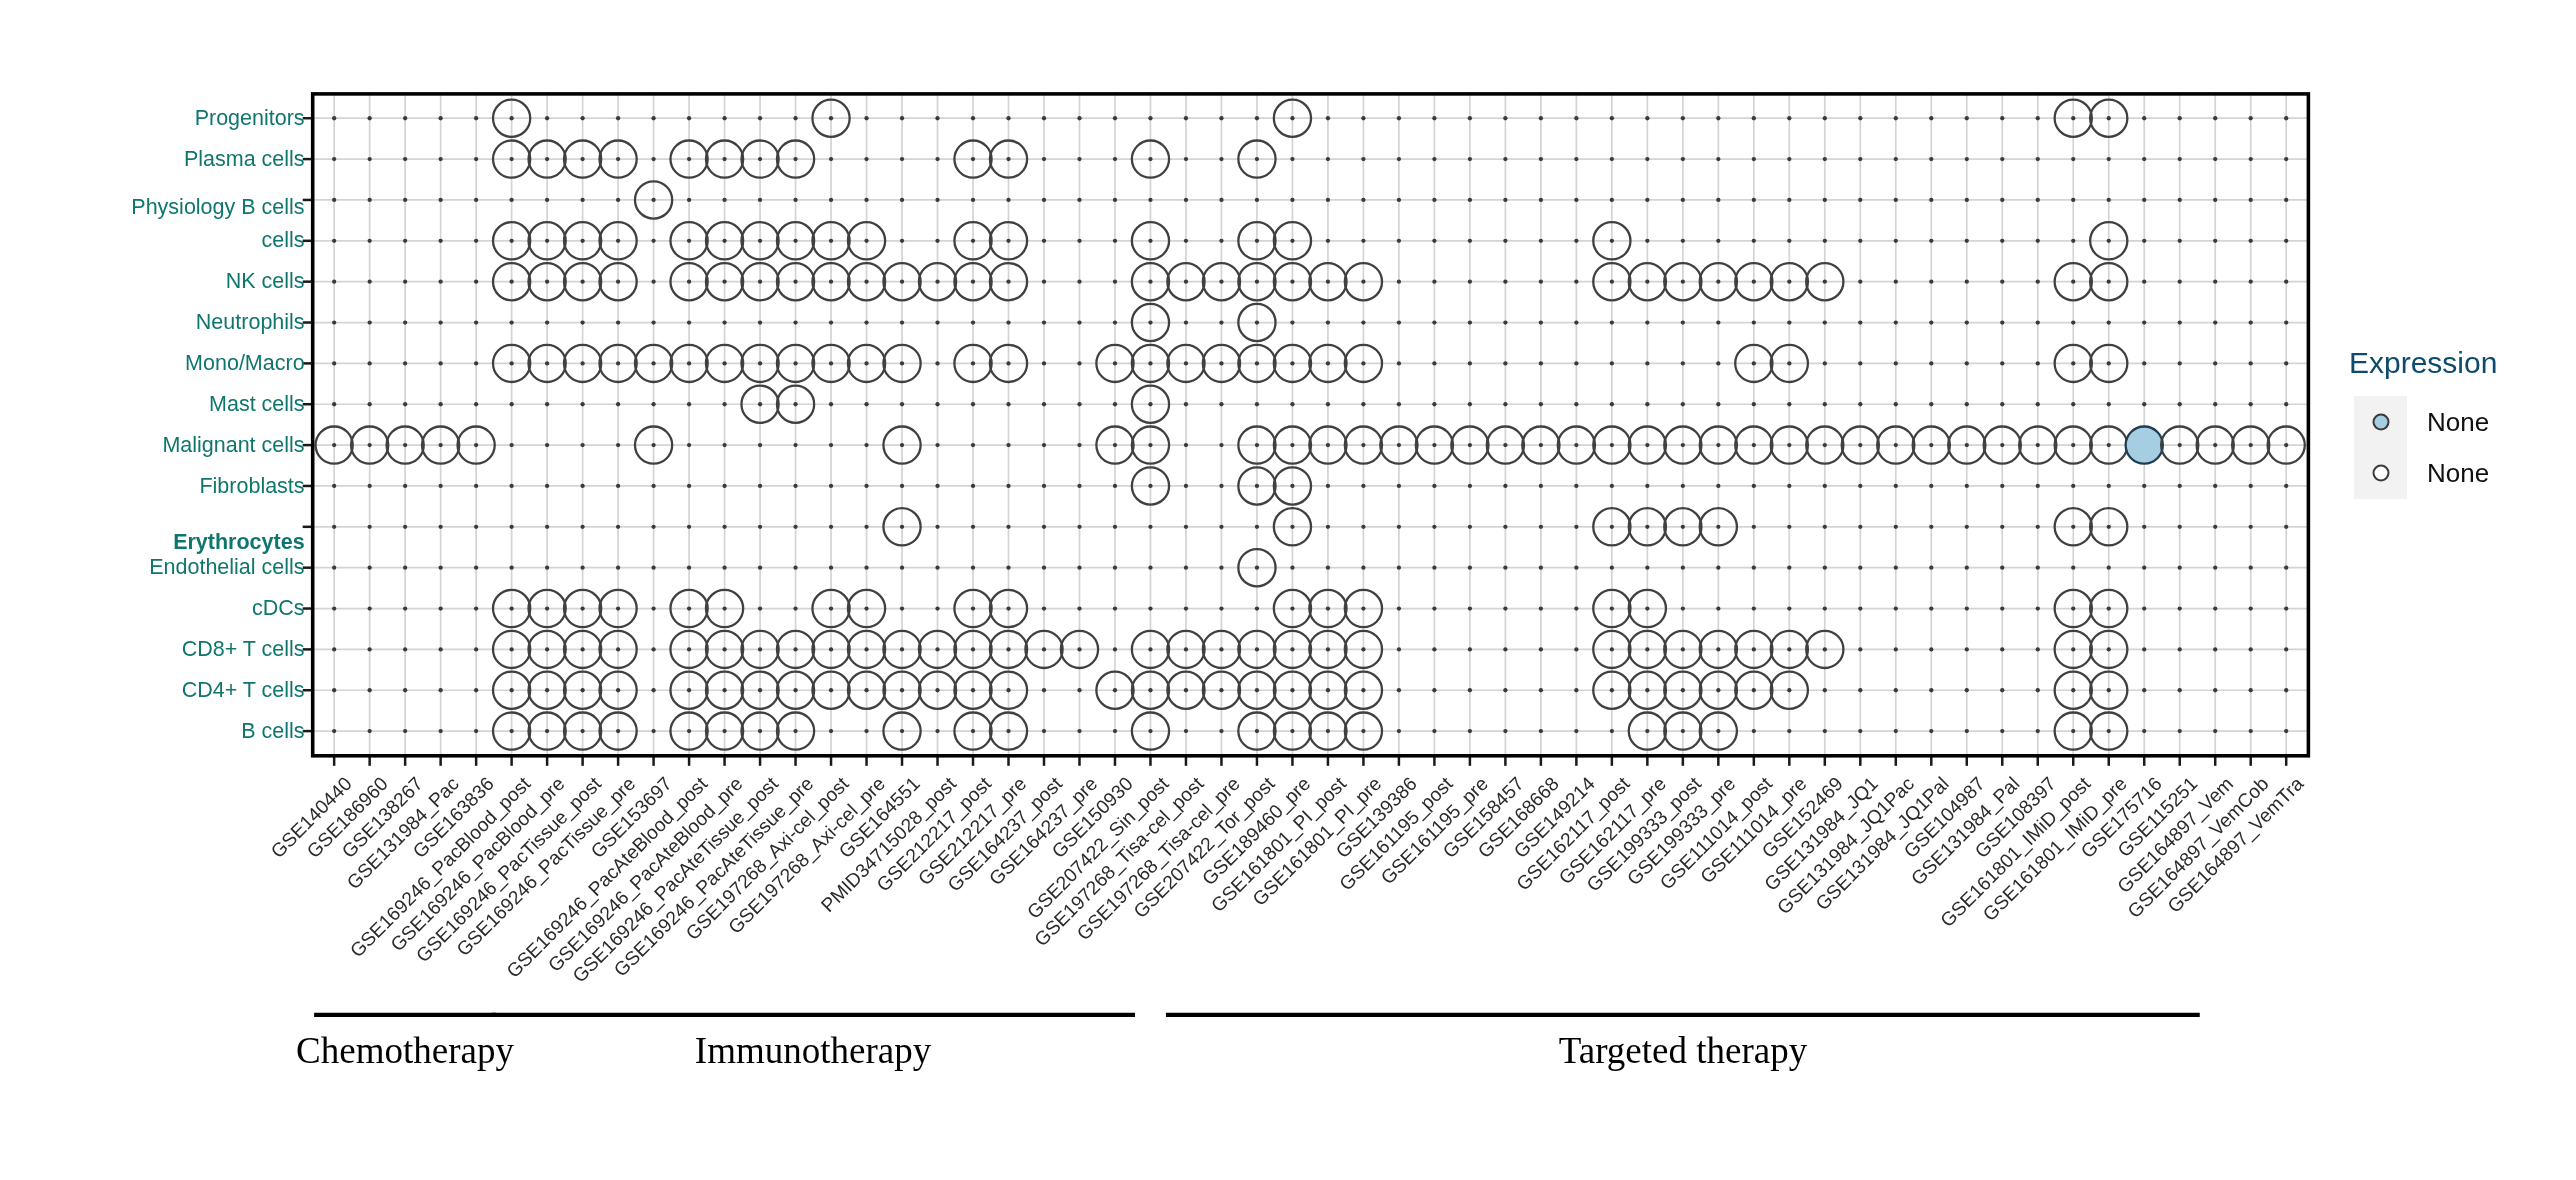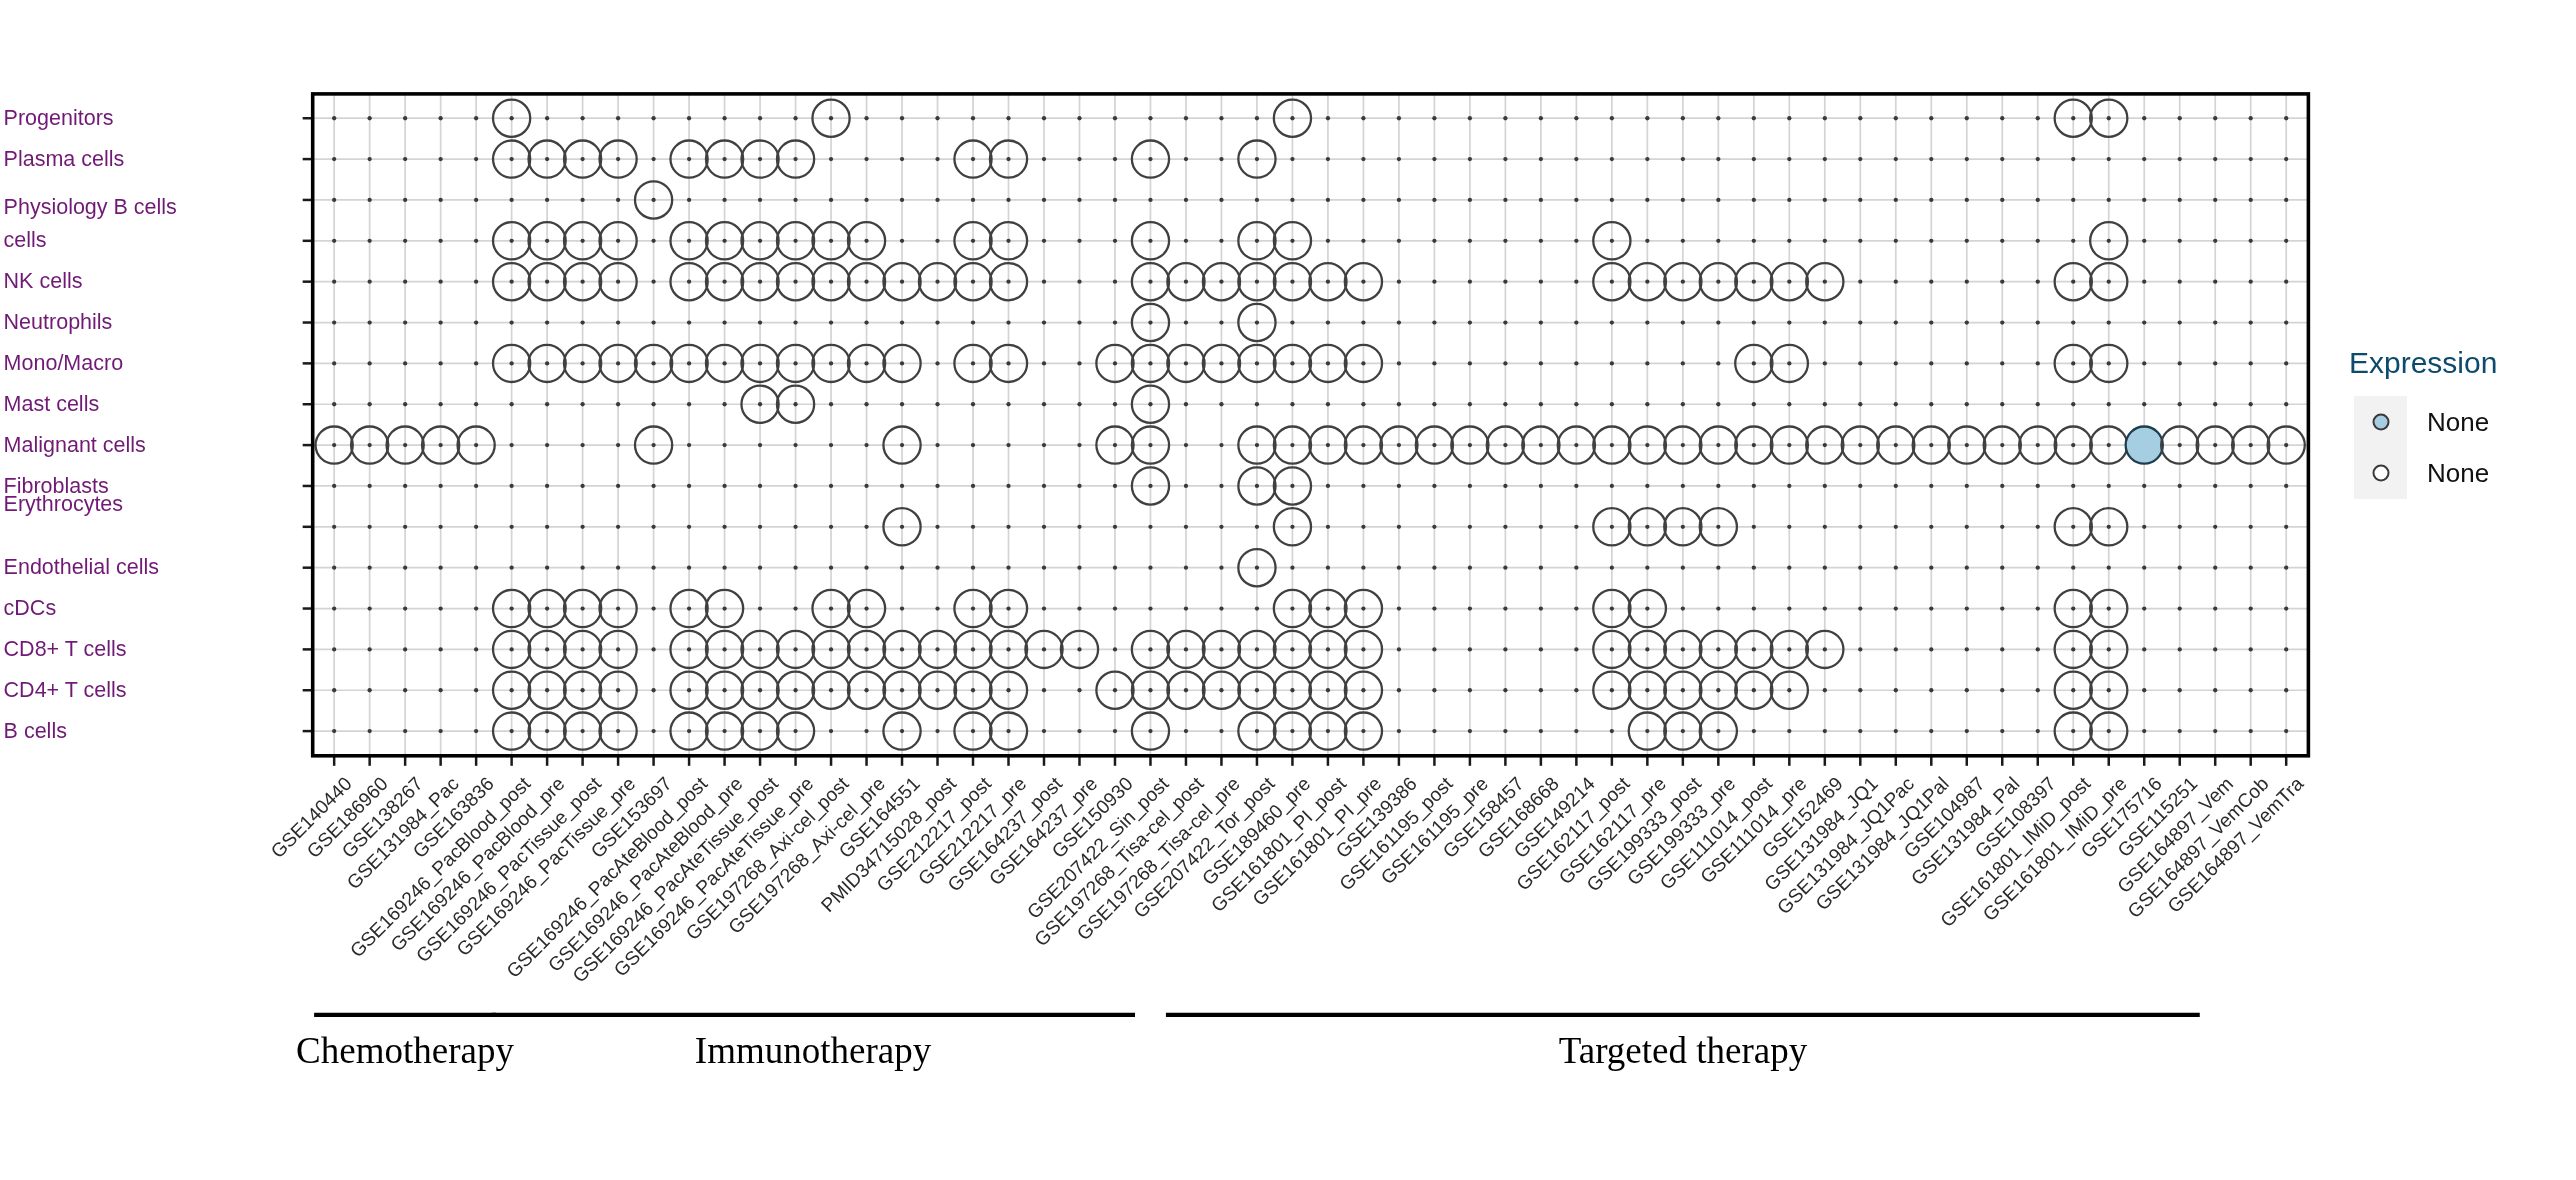--- a/index.html
+++ b/index.html
@@ -1,20 +1,20 @@
 <!DOCTYPE html>
 <html style="font-size:11.4px"><head>
 <meta charset="utf-8">
 <style>
   html,body{margin:0;padding:0;background:#fff;}
   #figure{position:relative;width:2576px;height:1181px;background:#ffffff;
           font-family:"Liberation Sans",sans-serif;overflow:hidden;}
   #plot-svg{position:absolute;left:0;top:0;}
   .page-title{position:absolute;left:313px;top:29px;font-size:33px;color:#111;}
-  .ylab{position:absolute;font-size:21.5px;color:#701a75;text-align:left;width:301px;
+  .ylab{position:absolute;font-size:21.5px;color:#0f766e;text-align:right;width:301px;
         line-height:24px;white-space:nowrap;}
   .xlab{position:absolute;font-size:19.3px;color:#2b2b2b;white-space:nowrap;
         transform:rotate(-45deg);transform-origin:100% 0;}
   .legend-title{position:absolute;left:2349px;top:346px;font-size:30px;color:#0c4a6e;}
   .legend-key{position:absolute;left:2354px;width:53px;height:52px;background:#f2f2f2;}
   .legend-label{position:absolute;left:2427px;font-size:26px;color:#111;line-height:52px;}
   .key-circle{position:absolute;left:50%;top:50%;width:17px;height:17px;border-radius:50%;
               transform:translate(-50%,-50%);box-sizing:border-box;border:2.1px solid #3a3a3a;}
   .grp-label{position:absolute;font-family:"Liberation Serif",serif;font-size:37px;
              color:#000;text-align:center;white-space:nowrap;}
@@ -1320,21 +1320,21 @@
       <div class="ylab" style="left: 3.6px; top: 106px;">Progenitors</div>
       <div class="ylab" style="left: 3.6px; top: 147px;">Plasma cells</div>
       <div class="ylab" style="left: 3.6px; top: 188px; margin-top: 7px;">Physiology B cells</div>
       <div class="ylab" style="left: 3.6px; top: 228px;">cells</div>
       <div class="ylab" style="left: 3.6px; top: 269px;">NK cells</div>
       <div class="ylab" style="left: 3.6px; top: 310px;">Neutrophils</div>
       <div class="ylab" style="left: 3.6px; top: 351px;">Mono/Macro</div>
       <div class="ylab" style="left: 3.6px; top: 392px;">Mast cells</div>
       <div class="ylab" style="left: 3.6px; top: 433px;">Malignant cells</div>
       <div class="ylab" style="left: 3.6px; top: 474px;">Fibroblasts</div>
-      <div class="ylab" style="left: 3.6px; top: 492px;">Erythrocytes</div>
+      <div class="ylab" style="left: 3.6px; top: 530px; font-weight: bold;">Erythrocytes</div>
       <div class="ylab" style="left: 3.6px; top: 555px;">Endothelial cells</div>
       <div class="ylab" style="left: 3.6px; top: 596px;">cDCs</div>
       <div class="ylab" style="left: 3.6px; top: 637px;">CD8+ T cells</div>
       <div class="ylab" style="left: 3.6px; top: 678px;">CD4+ T cells</div>
       <div class="ylab" style="left: 3.6px; top: 719px;">B cells</div>
     </div>
   <div id="xlabs">
       <div class="xlab" style="right: 2235px; top: 773px;">GSE140440</div>
       <div class="xlab" style="right: 2199px; top: 773px;">GSE186960</div>
       <div class="xlab" style="right: 2164px; top: 773px;">GSE138267</div>

